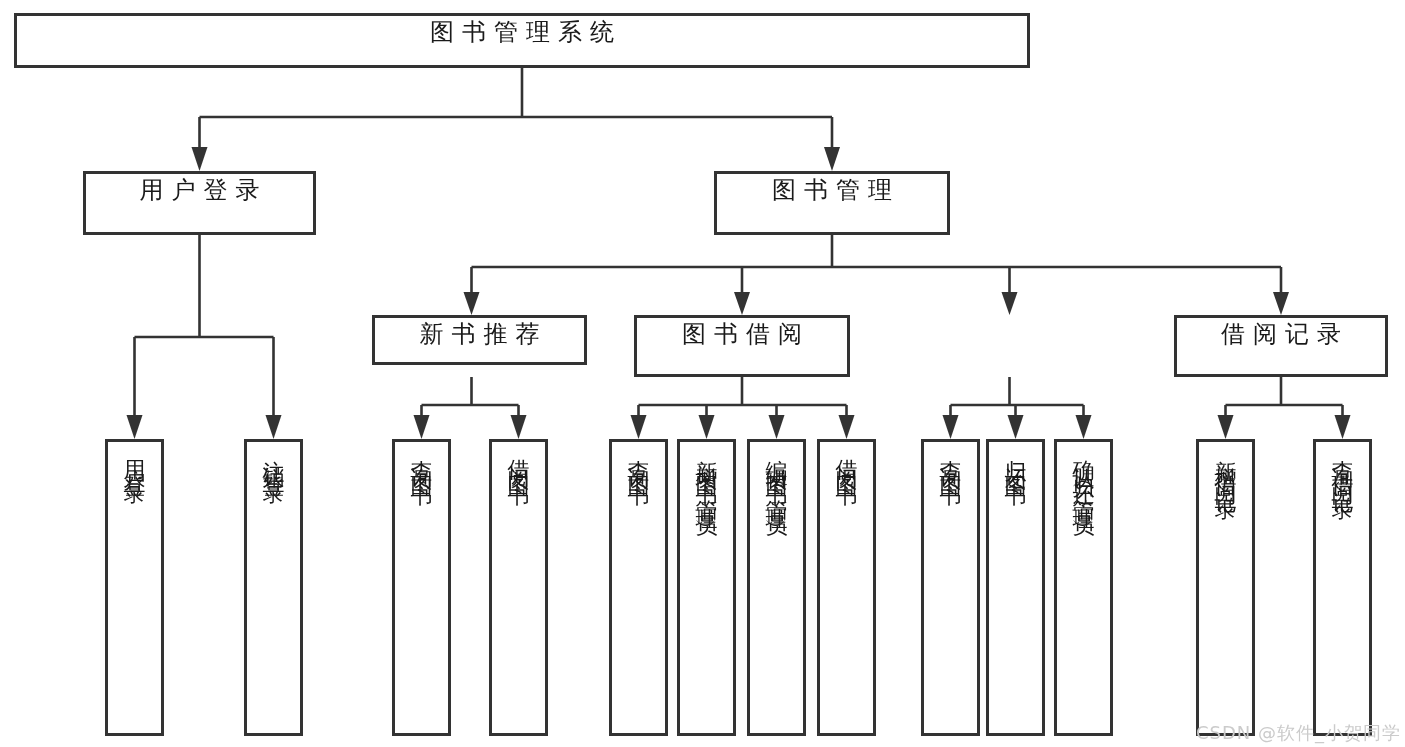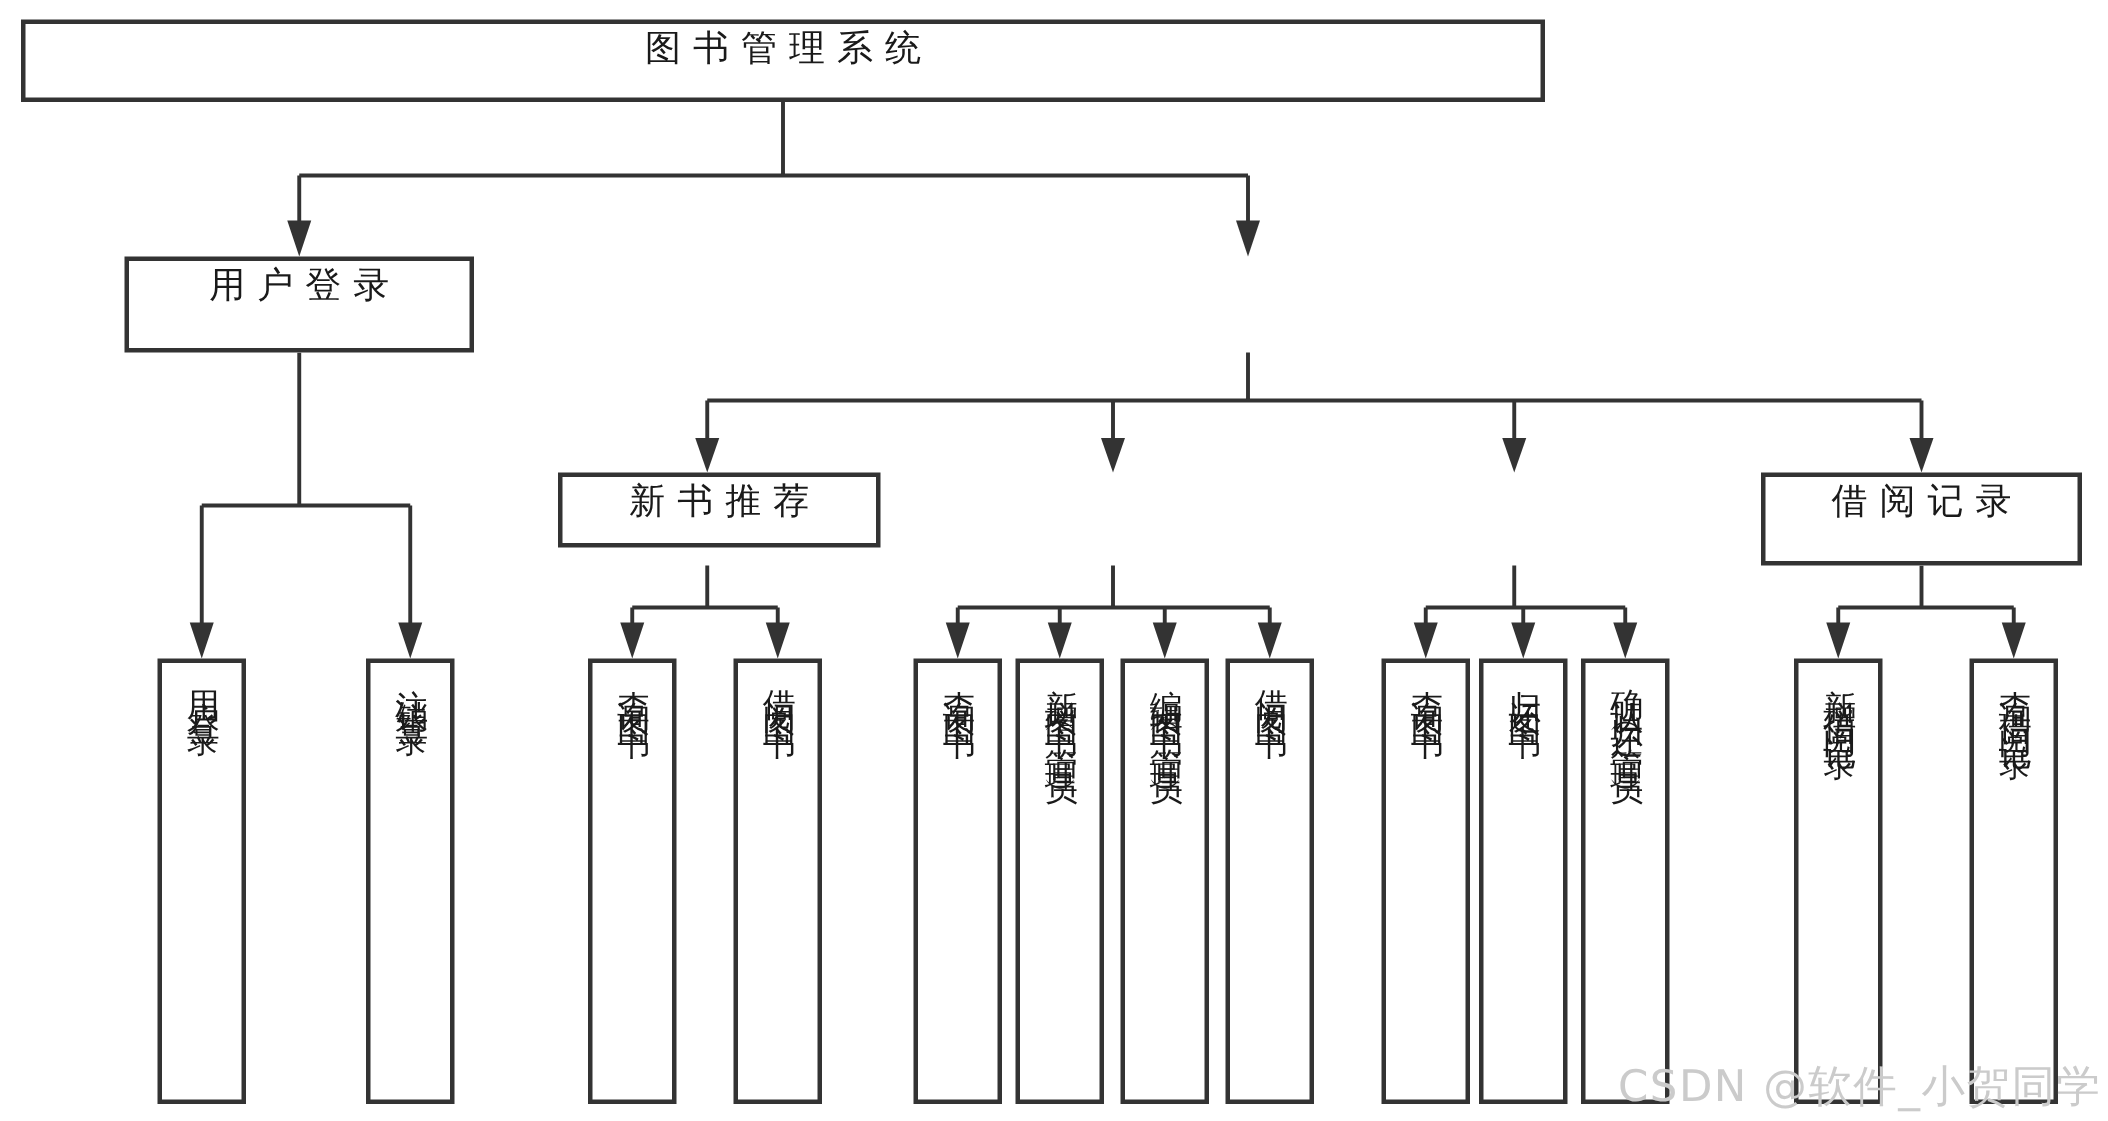--- a/index.html
+++ b/index.html
@@ -31,21 +31,21 @@
   .v-box span {
     writing-mode: vertical-rl;
     text-orientation: mixed;
     font-size: 22px;
     line-height: 1;
     letter-spacing: 8px;
   }
   .watermark {
     position: absolute;
     right: 4px; bottom: 2px;
-    font-size: 29px;
+    font-size: 18px;
     color: var(--watermark, #cbcbcb);
     letter-spacing: 1px;
     z-index: 20;
     white-space: nowrap;
   }
 </style>
 </head>
 <body>
 
 <div id="diagram">
@@ -82,23 +82,29 @@
     <polygon points="1334.5,415 1350.5,415 1342.5,439"></polygon>
   </svg>
 
   <div class="box h-box" style="left:14px; top:13px; width:1016px; height:55px;">
     <span>图书管理系统</span>
   </div>
 
   <div class="box h-box" style="left:83px; top:171px; width:233px; height:64px;">
     <span>用户登录</span>
   </div>
+  <div class="box h-box" style="left:714px; top:171px; width:236px; height:64px;">
+    <span>图书管理</span>
+  </div>
 
   <div class="box h-box" style="left:372px; top:315px; width:215px; height:50px;">
     <span>新书推荐</span>
+  </div>
+  <div class="box h-box" style="left:634px; top:315px; width:216px; height:62px;">
+    <span>图书借阅</span>
   </div>
   <div class="box h-box" style="left:1174px; top:315px; width:214px; height:62px;">
     <span>借阅记录</span>
   </div>
 
   <div class="box v-box" style="left:105px; top:439px; width:59px; height:297px;">
     <span>用户登录</span>
   </div>
   <div class="box v-box" style="left:244px; top:439px; width:59px; height:297px;">
     <span>注销登录</span>

